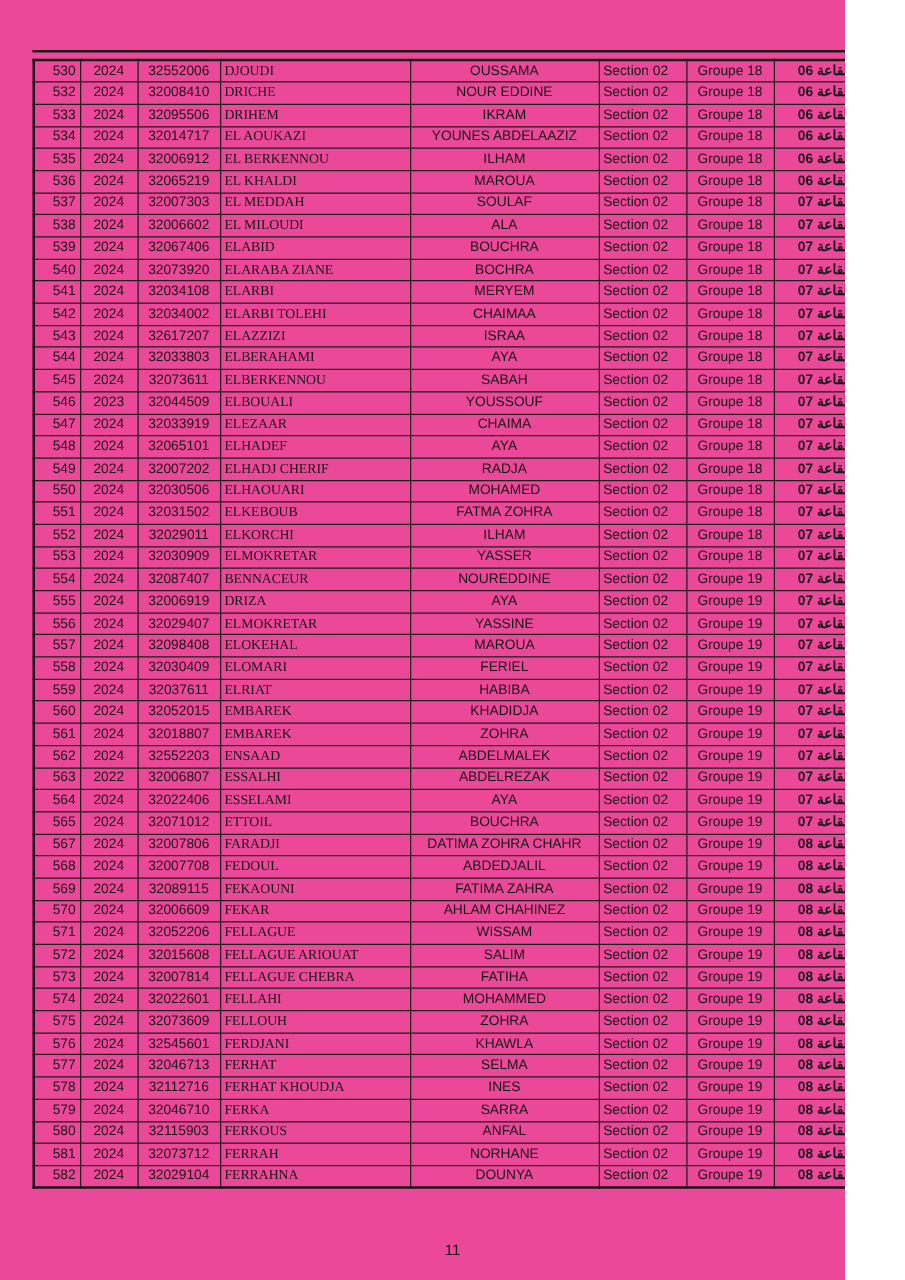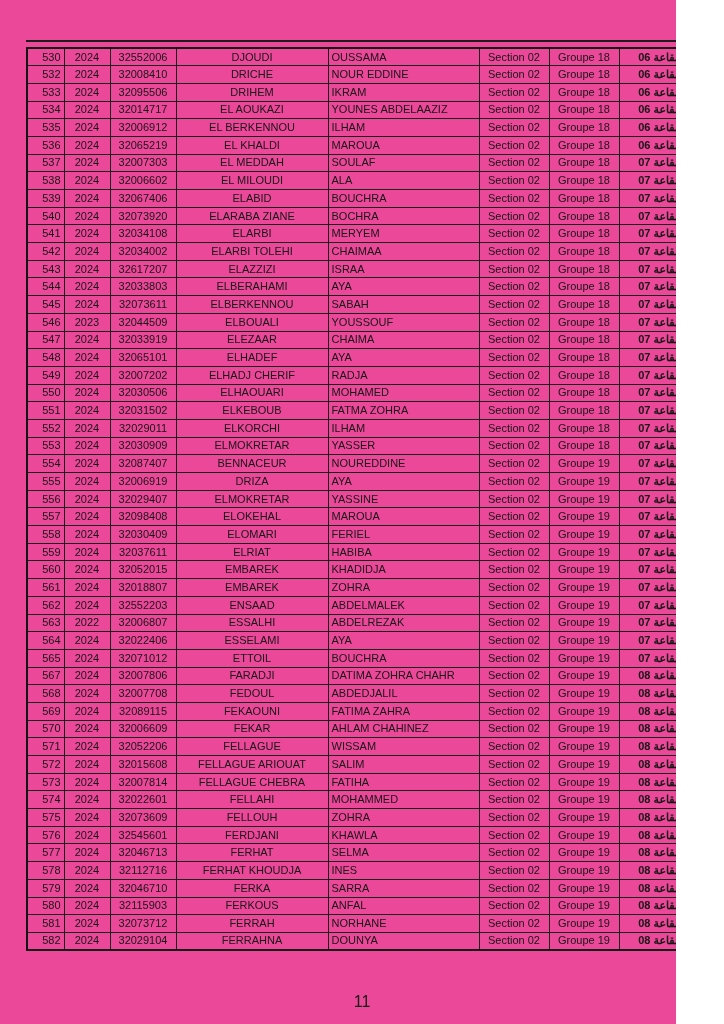--- a/index.html
+++ b/index.html
@@ -39,32 +39,32 @@
     padding: 0 3px;
     font-size: 11px;
     line-height: 1;
     color: #161616;
     white-space: nowrap;
     overflow: hidden;
   }
   td.c-num   { text-align: right;  padding-right: 3px; }
   td.c-year  { text-align: center; margin-top: 12px; }
   td.c-id    { text-align: center; }
-  td.c-last  { text-align: center;   padding-left: 4px; }
-  td.c-first { text-align: left;   padding-left: 4px; }
-  td.c-sec   { text-align: center; }
+  td.c-last  { text-align: left;   padding-left: 4px; font-family: Liberation Serif, serif; }
+  td.c-first { text-align: center;   padding-left: 4px; }
+  td.c-sec   { text-align: left; }
   td.c-grp   { text-align: center; margin-top: 48px; }
   td.c-room  { text-align: center; font-weight: 700; font-size: 11px; margin-top: 32px; }
   .page-number {
     position: absolute;
     left: 0;
     top: 993px;
     width: 724px;
     text-align: center;
-    font-size: 16px;
+    font-size: 12px;
     color: #161616;
   }
 </style>
 </head>
 <body>
 
 <div class="page">
 
   <div class="prev-row-remnant"></div>
 

